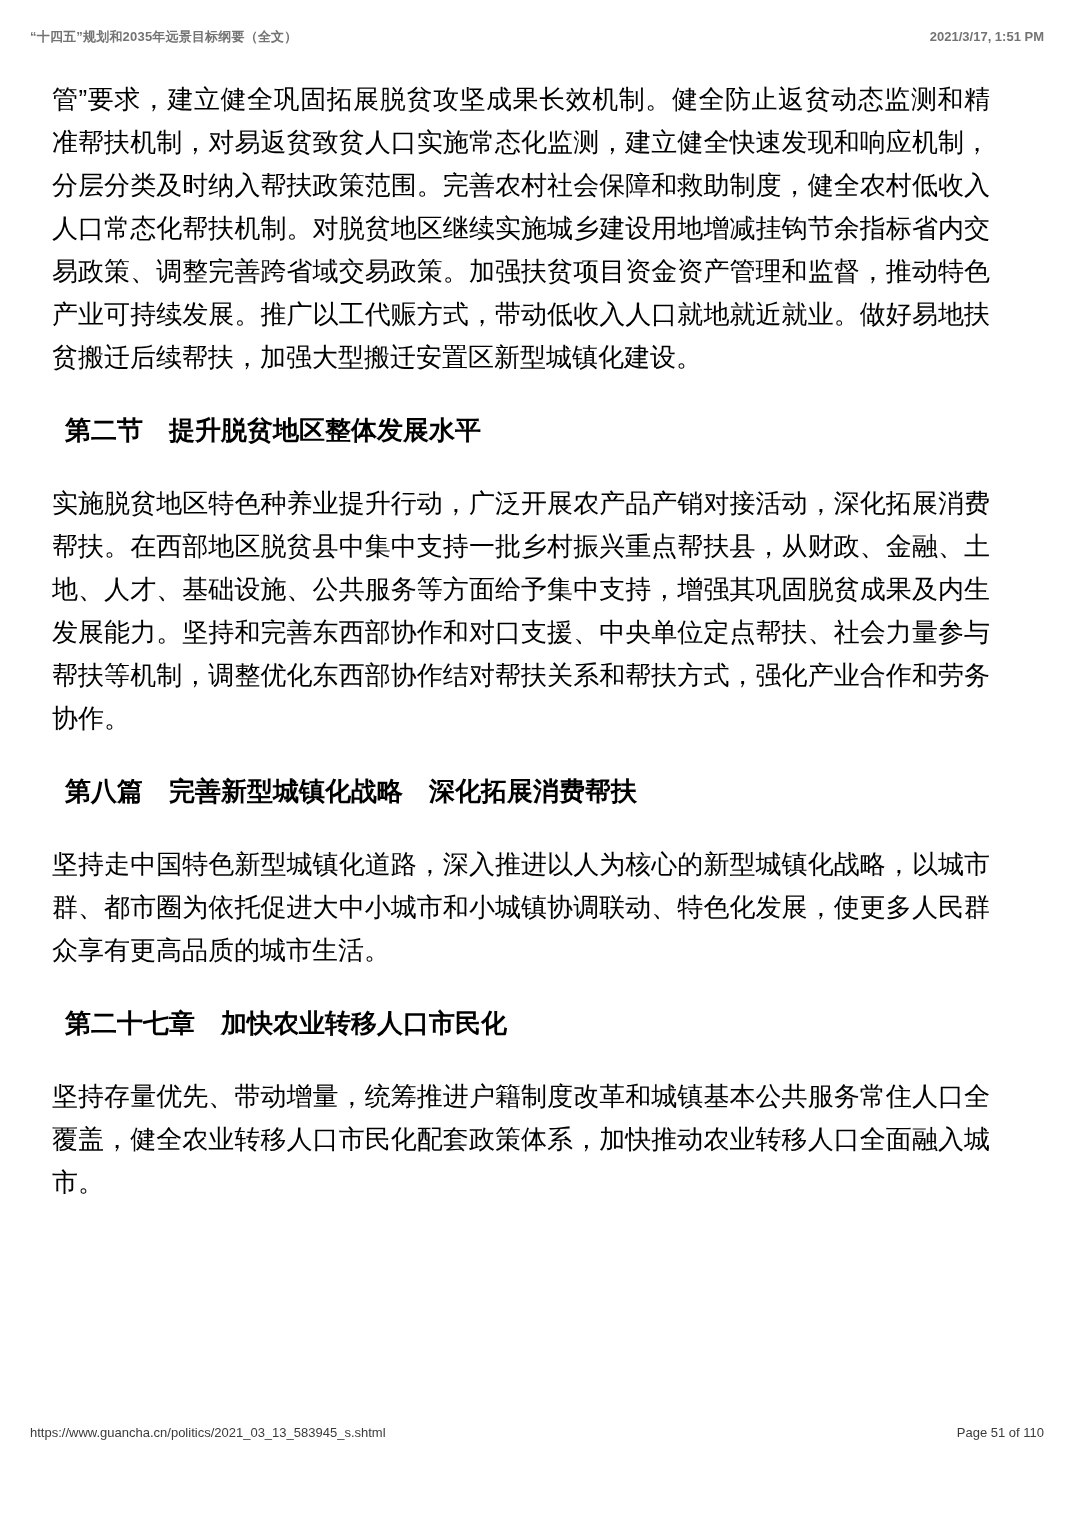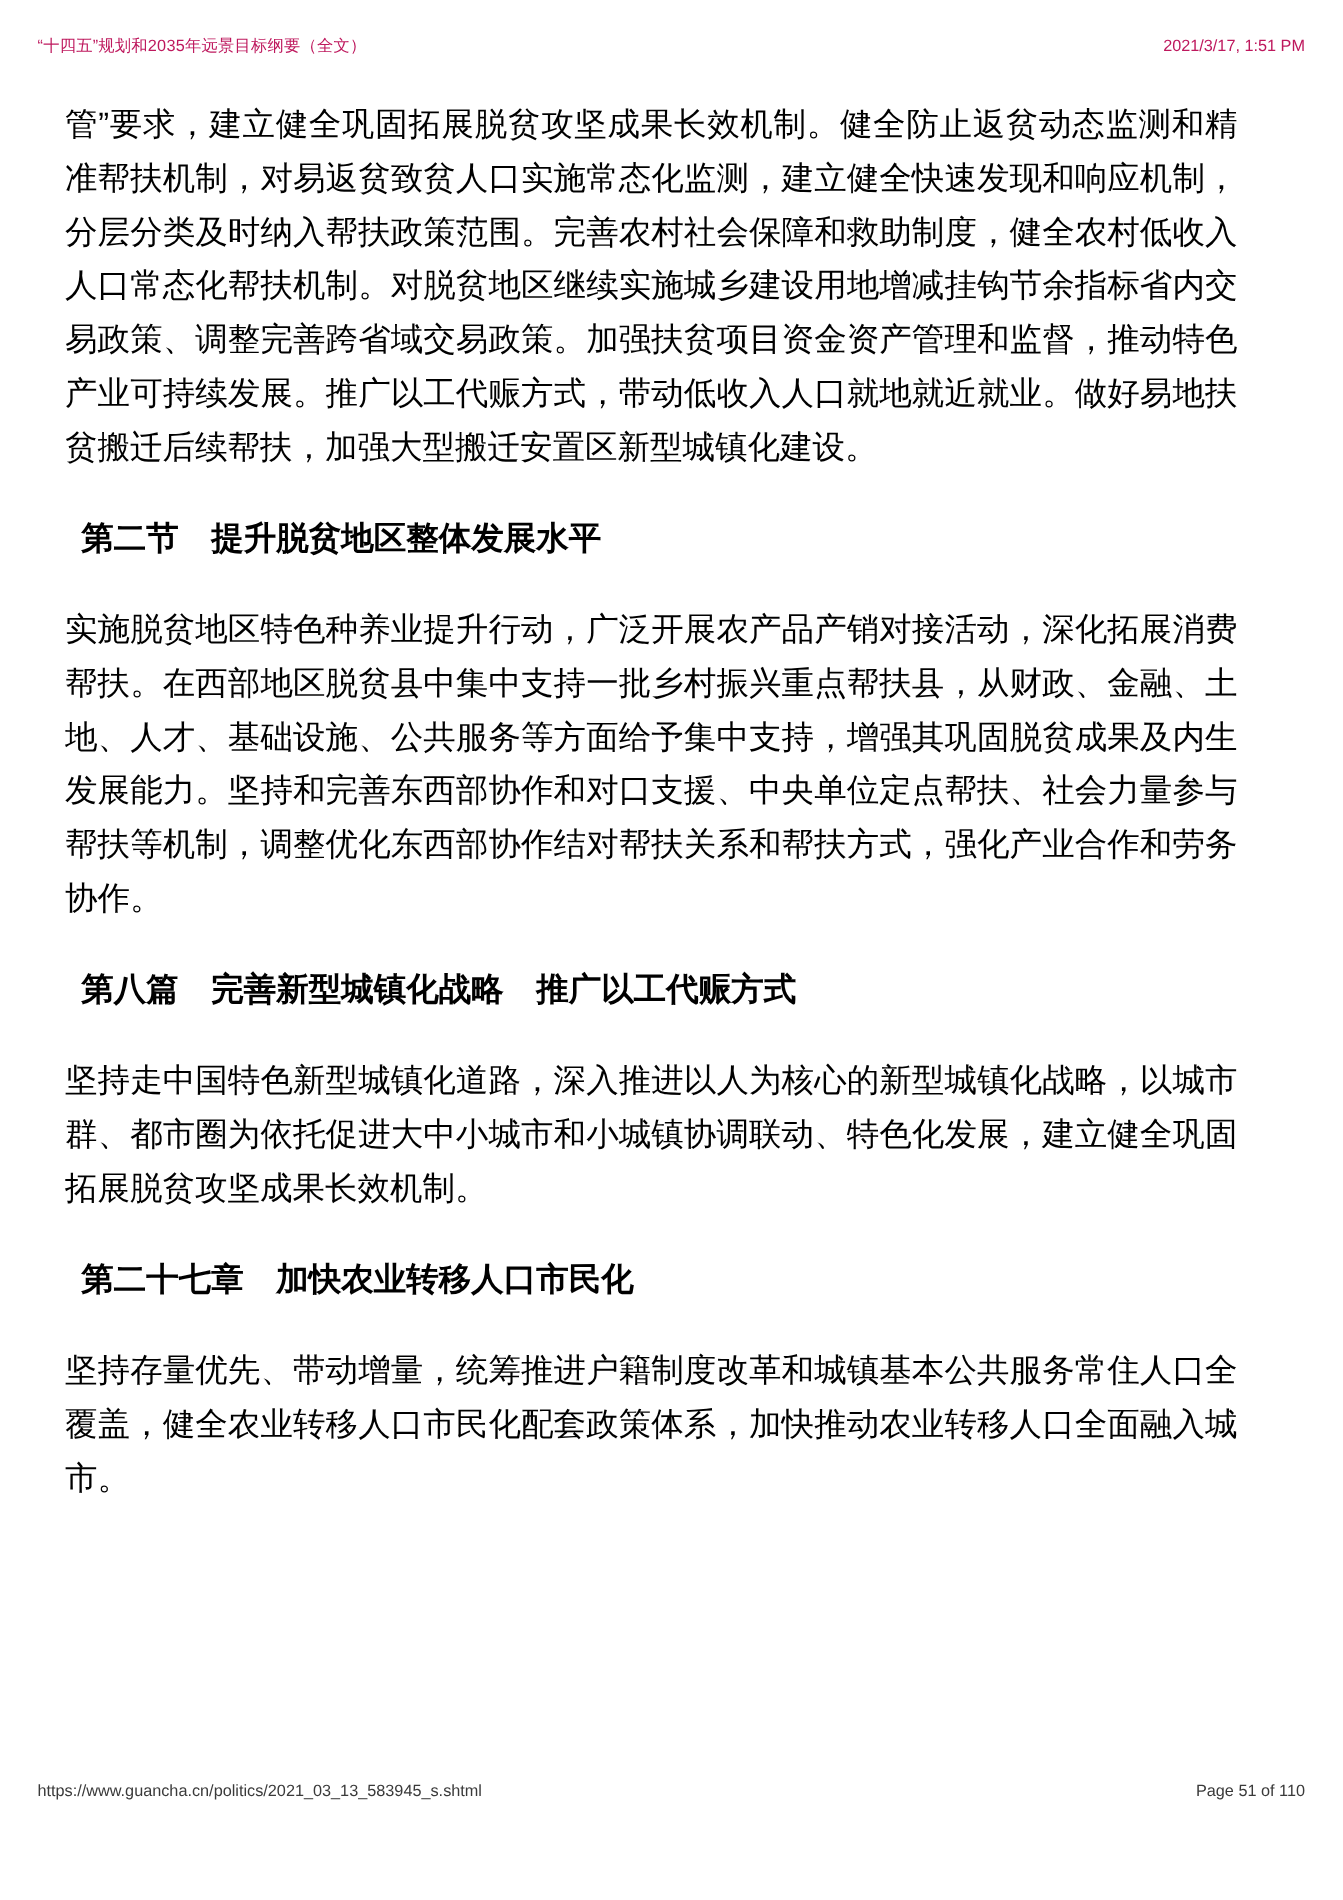--- a/index.html
+++ b/index.html
@@ -11,21 +11,22 @@
     color: #000000;
     overflow: hidden;
   }
   .page-header {
     display: flex;
     justify-content: space-between;
     align-items: flex-start;
     padding: 28px 30px 0 30px;
     font-size: 13px;
     line-height: 18px;
-    color: #be185d;
+    color: #737373;
+    font-weight: bold;
   }
   .page-header .doc-title { letter-spacing: 0.2px; }
   .content {
     padding: 32px 84px 0 52px;
     font-size: 26px;
     line-height: 43px;
     text-align: justify;
     text-justify: inter-ideograph;
     color: #000000;
   }
@@ -57,22 +58,22 @@
 
 <header class="page-header">
   <span class="doc-title">“十四五”规划和2035年远景目标纲要（全文）</span>
   <span class="doc-datetime">2021/3/17, 1:51 PM</span>
 </header>
 
 <main class="content">
   <p class="para">管”要求，建立健全巩固拓展脱贫攻坚成果长效机制。健全防止返贫动态监测和精准帮扶机制，对易返贫致贫人口实施常态化监测，建立健全快速发现和响应机制，分层分类及时纳入帮扶政策范围。完善农村社会保障和救助制度，健全农村低收入人口常态化帮扶机制。对脱贫地区继续实施城乡建设用地增减挂钩节余指标省内交易政策、调整完善跨省域交易政策。加强扶贫项目资金资产管理和监督，推动特色产业可持续发展。推广以工代赈方式，带动低收入人口就地就近就业。做好易地扶贫搬迁后续帮扶，加强大型搬迁安置区新型城镇化建设。</p>
   <div class="section-heading">第二节　提升脱贫地区整体发展水平</div>
   <p class="para">实施脱贫地区特色种养业提升行动，广泛开展农产品产销对接活动，深化拓展消费帮扶。在西部地区脱贫县中集中支持一批乡村振兴重点帮扶县，从财政、金融、土地、人才、基础设施、公共服务等方面给予集中支持，增强其巩固脱贫成果及内生发展能力。坚持和完善东西部协作和对口支援、中央单位定点帮扶、社会力量参与帮扶等机制，调整优化东西部协作结对帮扶关系和帮扶方式，强化产业合作和劳务协作。</p>
-  <div class="section-heading">第八篇　完善新型城镇化战略　推广以工代赈方式</div>
-  <p class="para">坚持走中国特色新型城镇化道路，深入推进以人为核心的新型城镇化战略，以城市群、都市圈为依托促进大中小城市和小城镇协调联动、特色化发展，建立健全巩固拓展脱贫攻坚成果长效机制。</p>
+  <div class="section-heading">第八篇　完善新型城镇化战略　深化拓展消费帮扶</div>
+  <p class="para">坚持走中国特色新型城镇化道路，深入推进以人为核心的新型城镇化战略，以城市群、都市圈为依托促进大中小城市和小城镇协调联动、特色化发展，使更多人民群众享有更高品质的城市生活。</p>
   <div class="section-heading">第二十七章　加快农业转移人口市民化</div>
   <p class="para">坚持存量优先、带动增量，统筹推进户籍制度改革和城镇基本公共服务常住人口全覆盖，健全农业转移人口市民化配套政策体系，加快推动农业转移人口全面融入城市。</p>
 </main>
 
 <footer class="page-footer">
   <span>https://www.guancha.cn/politics/2021_03_13_583945_s.shtml</span>
   <span>Page 51 of 110</span>
 </footer>
 
 </body></html>

